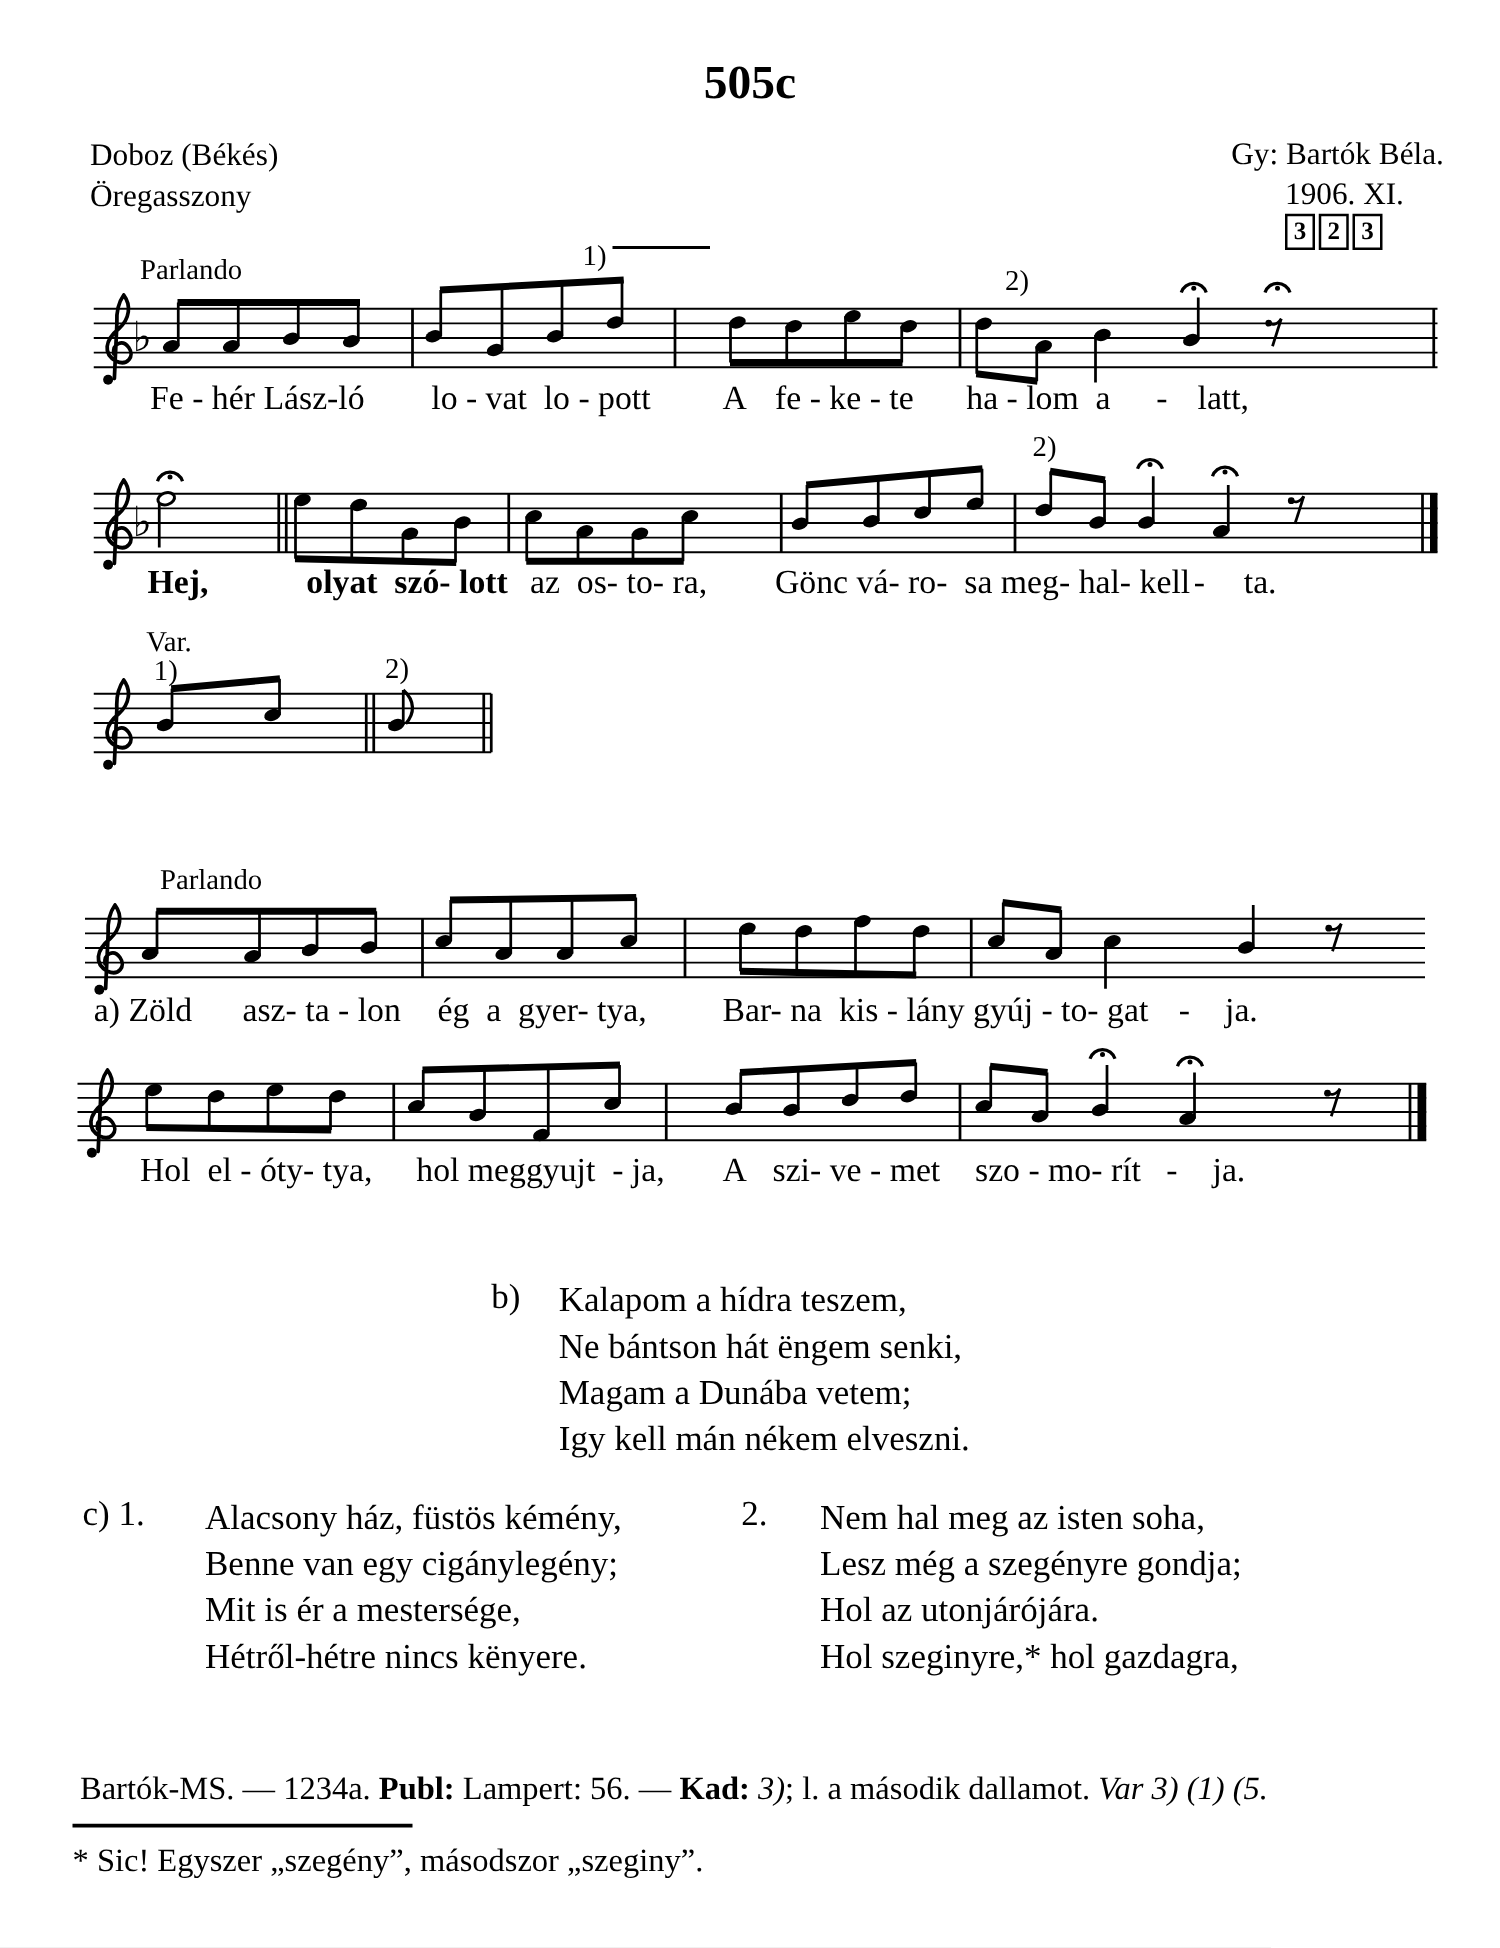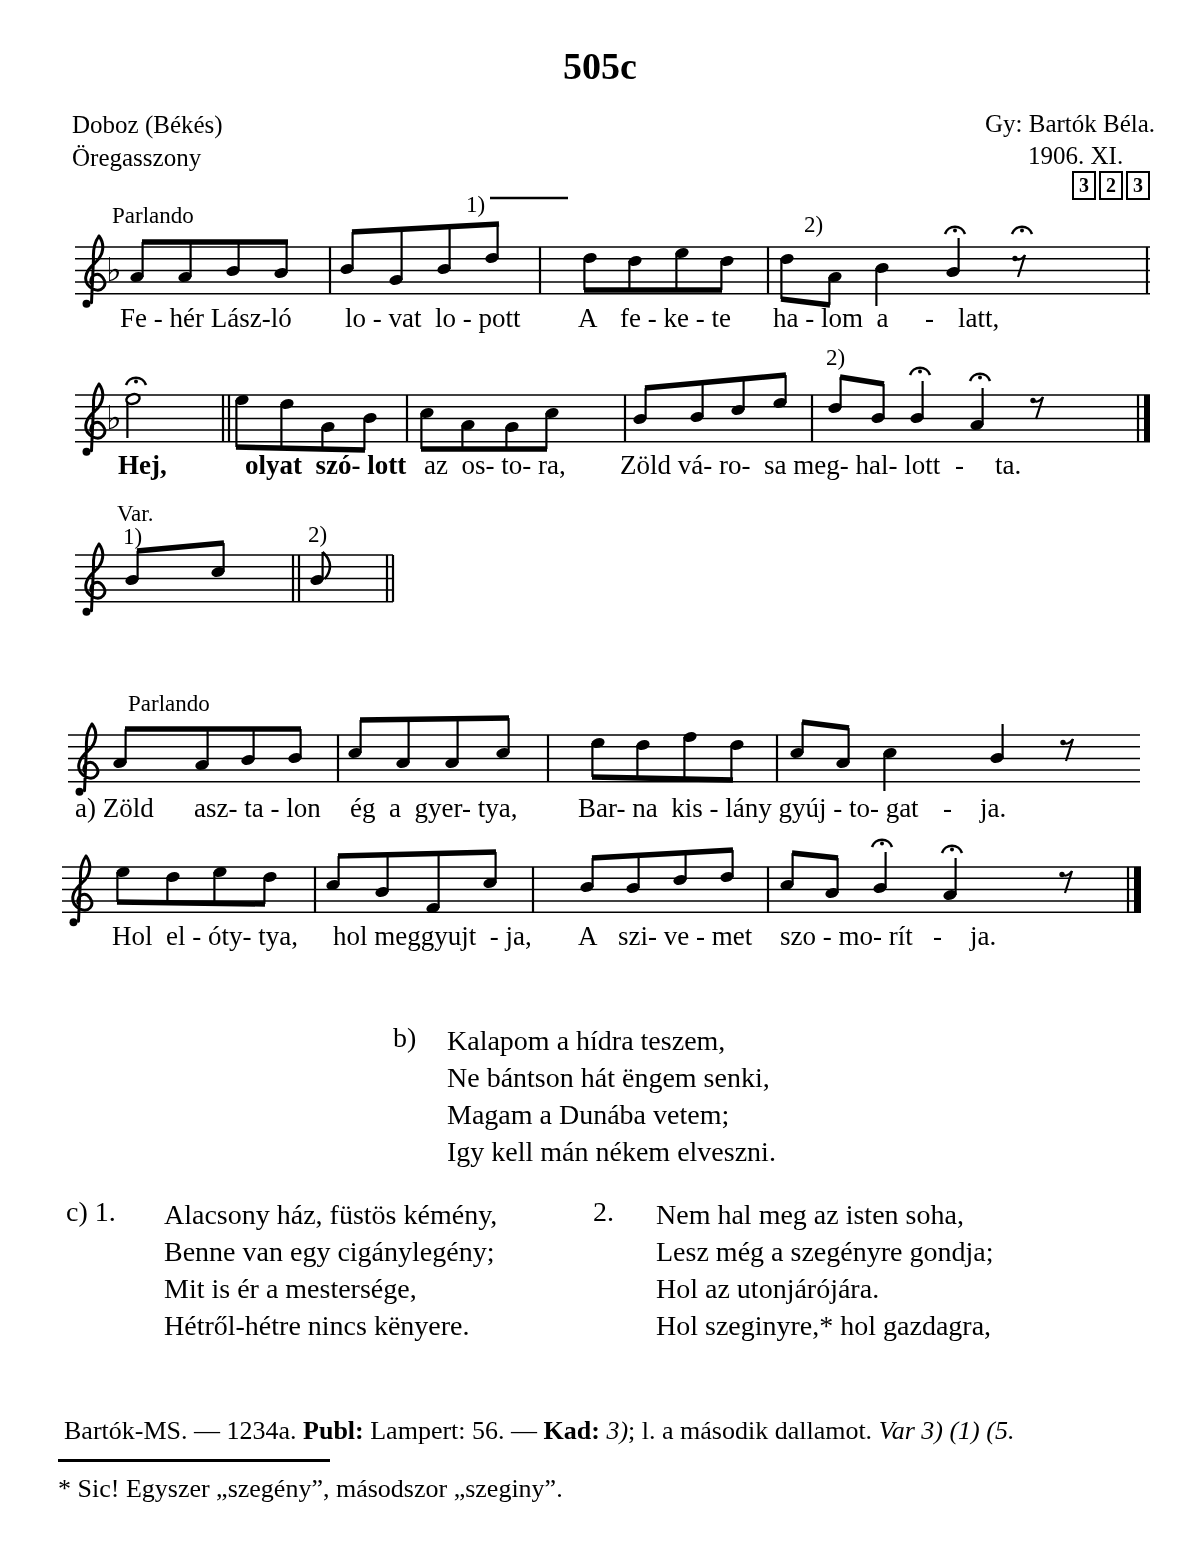--- a/index.html
+++ b/index.html
@@ -3,21 +3,21 @@
 <meta charset="utf-8">
 <style>
   html,body{margin:0;padding:0;background:#e8e8e8;}
   .page{position:relative;width:1200px;height:1558px;background:#fff;color:#000000;
         font-family:"Liberation Serif","DejaVu Serif",serif;overflow:hidden;}
   .title{position:absolute;left:0;right:0;top:44px;text-align:center;
          font-size:38px;font-weight:bold;}
   .hdr-left{position:absolute;left:72px;top:108px;font-size:25px;line-height:33px;}
   .collector{position:absolute;left:985px;top:110px;font-size:25px;}
   .date{position:absolute;left:1028px;top:142px;font-size:25px;}
-  .boxes{position:absolute;left:1072px;top:171px;}
+  .boxes{position:absolute;left:1028px;top:171px;}
   .box{display:inline-block;min-width:16px;height:25px;border:2px solid #000;
        font-size:20px;font-weight:bold;line-height:25px;text-align:center;
        margin-right:3px;padding:0 2px;}
   #notation{position:absolute;left:0;top:0;}
   .tempo{position:absolute;font-weight:normal;font-size:23px;white-space:pre;}
   .marker{position:absolute;font-size:23px;white-space:pre;}
   .lyric{position:absolute;font-size:27px;white-space:pre;}
   .vb-label{position:absolute;left:393px;top:1022px;font-size:28px;}
   .vb-lines{position:absolute;left:447px;top:1022px;font-size:28px;line-height:37px;}
   .c1-label{position:absolute;left:66px;top:1196px;font-size:28px;}
@@ -304,21 +304,21 @@
       <div class="lyric" style="left: 120px; top: 303px;">Fe - hér Lász-ló</div>
       <div class="lyric" style="left: 345px; top: 303px;">lo - vat  lo - pott</div>
       <div class="lyric" style="left: 578px; top: 303px;">A</div>
       <div class="lyric" style="left: 620px; top: 303px;">fe - ke - te</div>
       <div class="lyric" style="left: 773px; top: 303px;">ha - lom  a</div>
       <div class="lyric" style="left: 925px; top: 303px;">-</div>
       <div class="lyric" style="left: 958px; top: 303px;">latt,</div>
       <div class="lyric" style="left: 118px; top: 450px; font-weight: bold;">Hej,</div>
       <div class="lyric" style="left: 245px; top: 450px; font-weight: bold;">olyat  szó- lott</div>
       <div class="lyric" style="left: 424px; top: 450px;">az  os- to- ra,</div>
-      <div class="lyric" style="left: 620px; top: 450px;">Zöld vá- ro-  sa meg- hal- lott</div>
+      <div class="lyric" style="left: 620px; top: 450px;">Gönc vá- ro-  sa meg- hal- kell</div>
       <div class="lyric" style="left: 955px; top: 450px;">-</div>
       <div class="lyric" style="left: 995px; top: 450px;">ta.</div>
       <div class="lyric" style="left: 75px; top: 793px;">a) Zöld</div>
       <div class="lyric" style="left: 194px; top: 793px;">asz- ta - lon</div>
       <div class="lyric" style="left: 350px; top: 793px;">ég  a  gyer- tya,</div>
       <div class="lyric" style="left: 578px; top: 793px;">Bar- na  kis - lány gyúj - to- gat</div>
       <div class="lyric" style="left: 943px; top: 793px;">-</div>
       <div class="lyric" style="left: 980px; top: 793px;">ja.</div>
       <div class="lyric" style="left: 112px; top: 921px;">Hol  el - óty- tya,</div>
       <div class="lyric" style="left: 333px; top: 921px;">hol meggyujt  - ja,</div>

